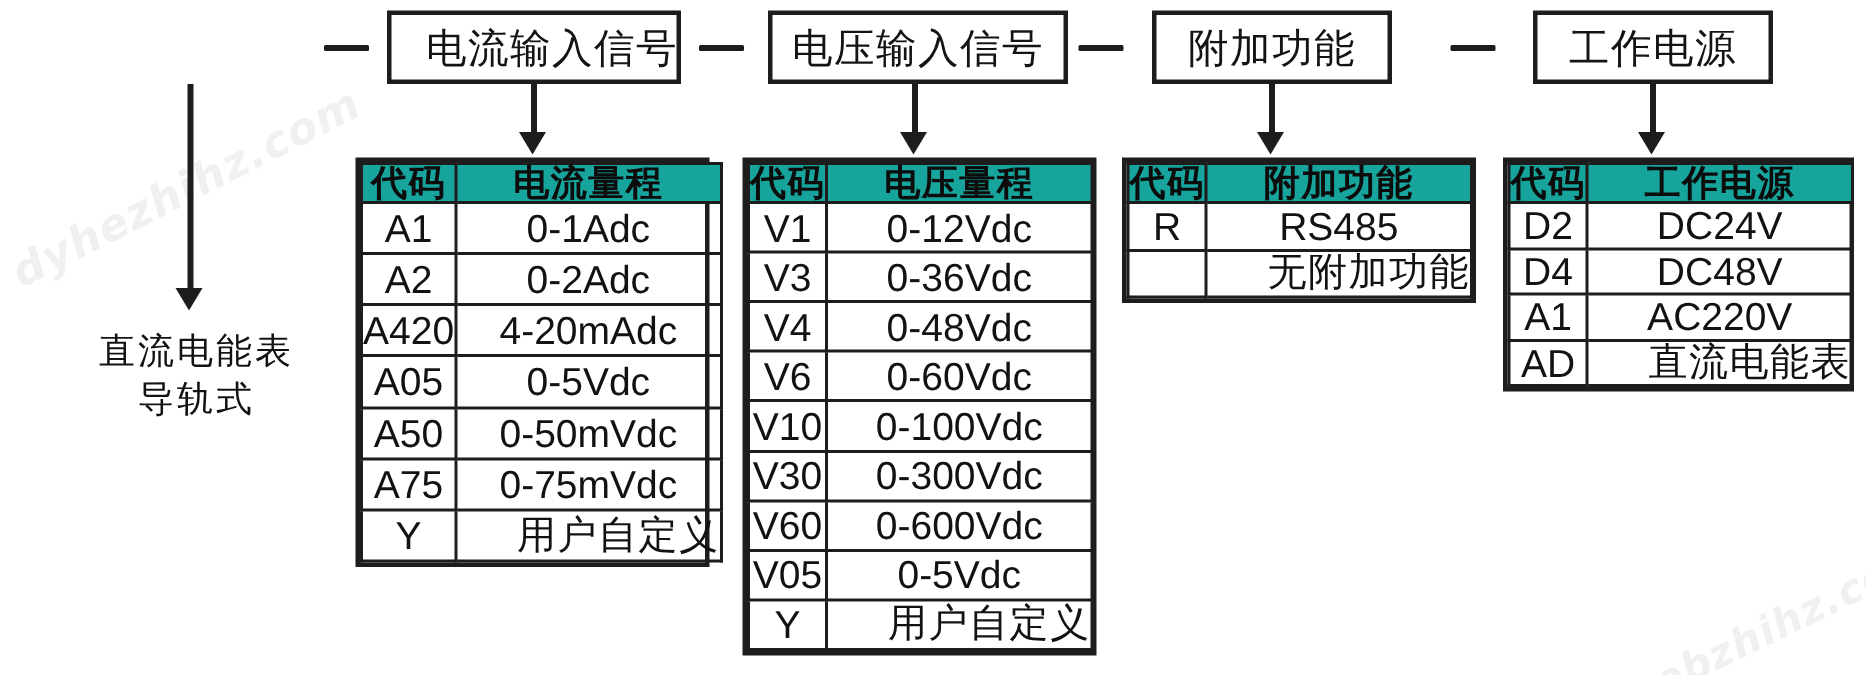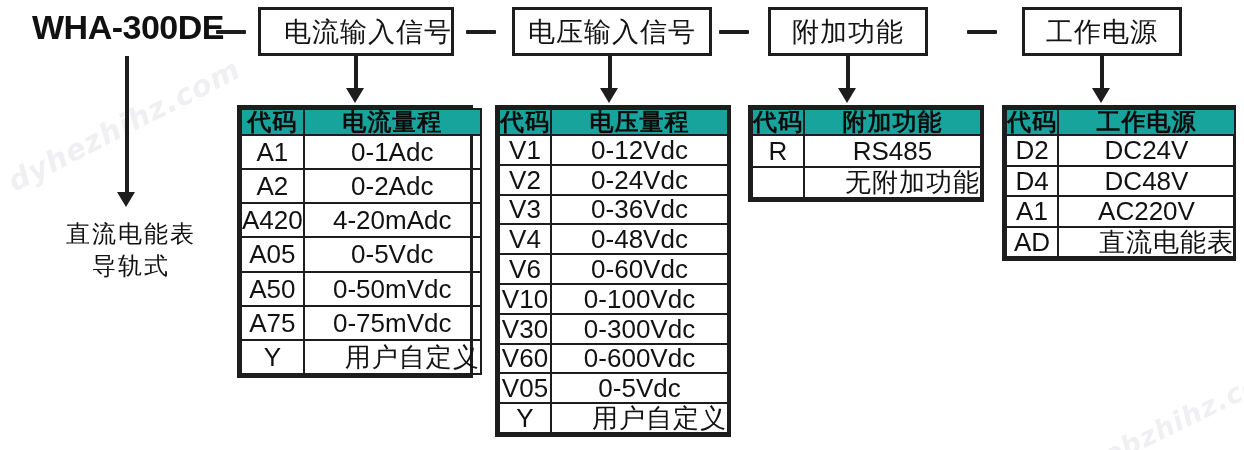--- a/index.html
+++ b/index.html
@@ -138,21 +138,20 @@
   }
 </style>
 </head>
 <body>
 
 <div id="canvas">
 
   <div class="watermark wm-a">dyhezhihz.com</div>
   <div class="watermark wm-b">dlyebzhihz.com</div>
 
-  <div class="model-title">WHA-300DE</div>
 
   <div class="dash" style="left:216px; top:30px; width:30px;"></div>
   <div class="dash" style="left:466px; top:30px; width:30px;"></div>
   <div class="dash" style="left:719px; top:30px; width:30px;"></div>
   <div class="dash" style="left:967px; top:30px; width:30px;"></div>
 
   <div class="hdr-box" style="left:258px; top:7px; width:196px; height:49px;padding-left:24px;">电流输入信号</div>
   <div class="hdr-box" style="left:512px; top:7px; width:200px; height:49px;">电压输入信号</div>
   <div class="hdr-box" style="left:768px; top:7px; width:160px; height:49px;">附加功能</div>
   <div class="hdr-box" style="left:1022px; top:7px; width:160px; height:49px;">工作电源</div>
@@ -224,24 +223,20 @@
             <th class="col-code">代码</th>
             <th>电压量程</th>
           </tr>
         </thead>
         <tbody>
           <tr>
             <td class="col-code">V1</td>
             <td>0-12Vdc</td>
           </tr>
           <tr>
-            <td class="col-code">V2</td>
-            <td>0-24Vdc</td>
-          </tr>
-          <tr>
             <td class="col-code">V3</td>
             <td>0-36Vdc</td>
           </tr>
           <tr>
             <td class="col-code">V4</td>
             <td>0-48Vdc</td>
           </tr>
           <tr>
             <td class="col-code">V6</td>
             <td>0-60Vdc</td>

